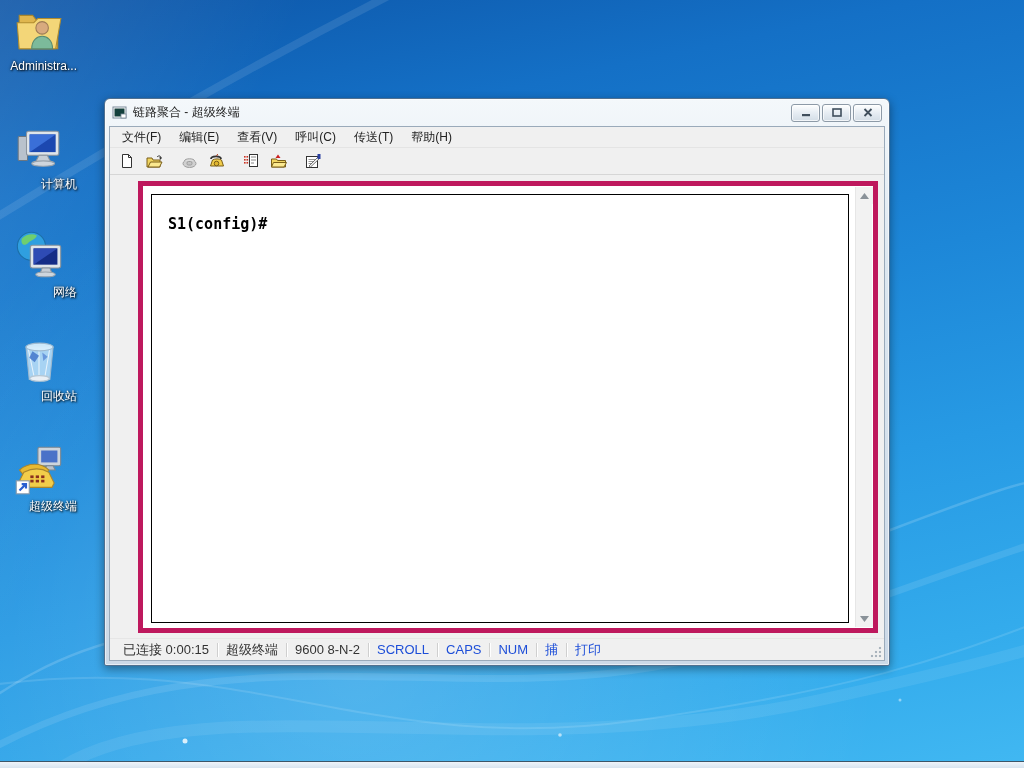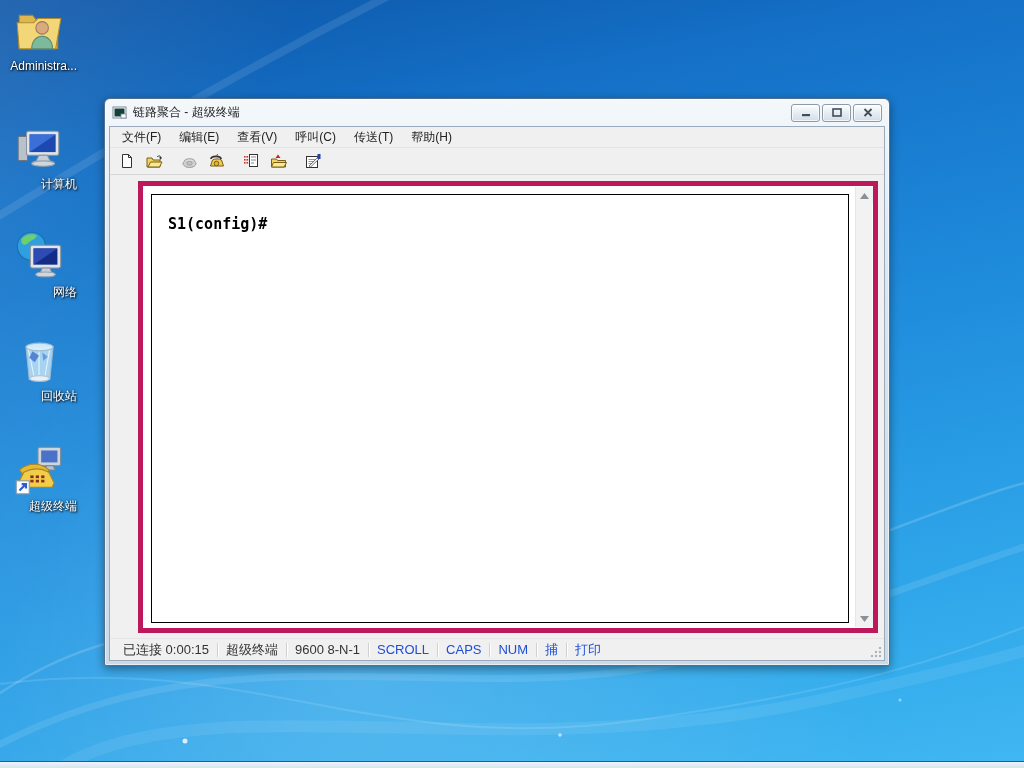--- a/index.html
+++ b/index.html
@@ -287,21 +287,21 @@
             </div>
           </div>
         </div>
       </div>
 
       <div class="statusbar">
         <span class="pane">已连接 0:00:15</span>
         <span class="sbsep"></span>
         <span class="pane">超级终端</span>
         <span class="sbsep"></span>
-        <span class="pane">9600 8-N-1</span>
+        <span class="pane">9600 8-N-2</span>
         <span class="sbsep"></span>
         <span class="pane dim">SCROLL</span>
         <span class="sbsep"></span>
         <span class="pane dim">CAPS</span>
         <span class="sbsep"></span>
         <span class="pane dim">NUM</span>
         <span class="sbsep"></span>
         <span class="pane dim">捕</span>
         <span class="sbsep"></span>
         <span class="pane dim">打印</span>

